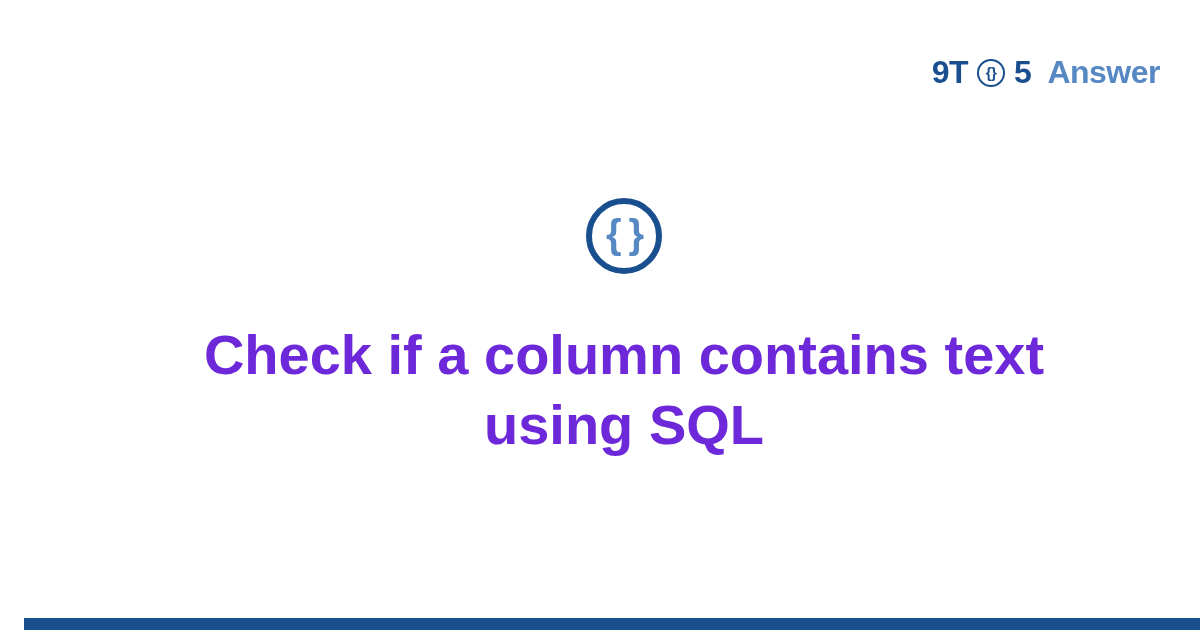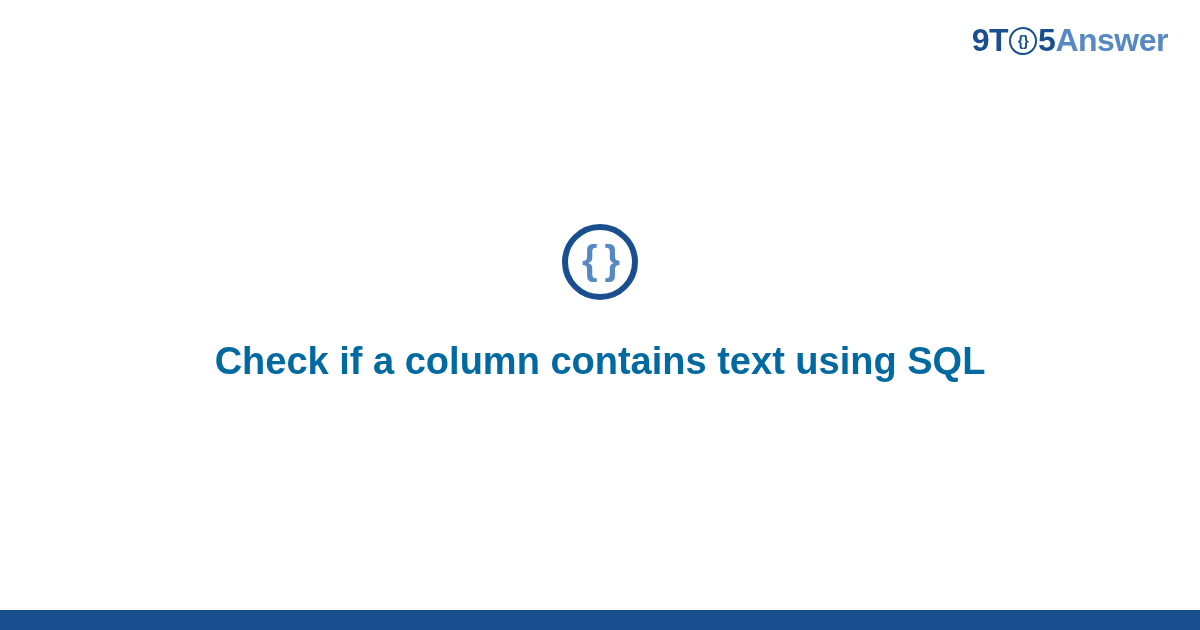--- a/index.html
+++ b/index.html
@@ -1,16 +1,16 @@
 <!DOCTYPE html>
 <html><head>
   <meta charset="utf-8">
   <style>
     * {
-      margin: 0;
+      margin: 8px;
       padding: 0;
       box-sizing: border-box;
     }
     body {
       width: 1200px;
       height: 630px;
       font-family: Arial, Helvetica, sans-serif;
       background: #ffffff;
       position: relative;
       overflow: hidden;
@@ -82,23 +82,23 @@
       font-size: 40px;
       font-weight: 700;
       color: #5689c4;
       font-family: 'Arial', sans-serif;
       letter-spacing: -2px;
       line-height: 1;
       position: relative;
       top: -2px;
     }
     .title {
-      font-size: 38px;
+      font-size: 56px;
       font-weight: 700;
-      color: #0369a1;
+      color: #6d28d9;
       text-align: center;
       line-height: 1.25;
       max-width: 960px;
     }
     .footer-bar {
       position: absolute;
       bottom: 0;
       left: 0;
       width: 100%;
       height: 20px;

